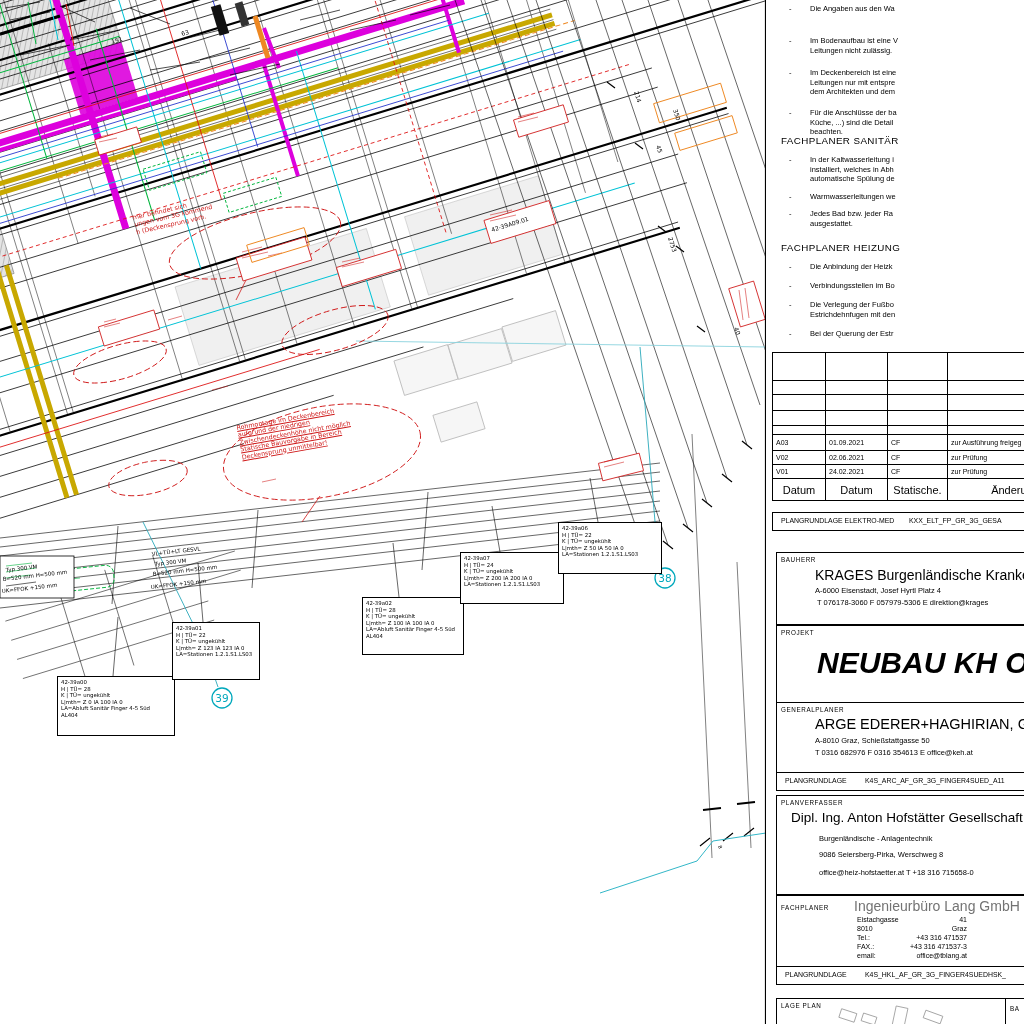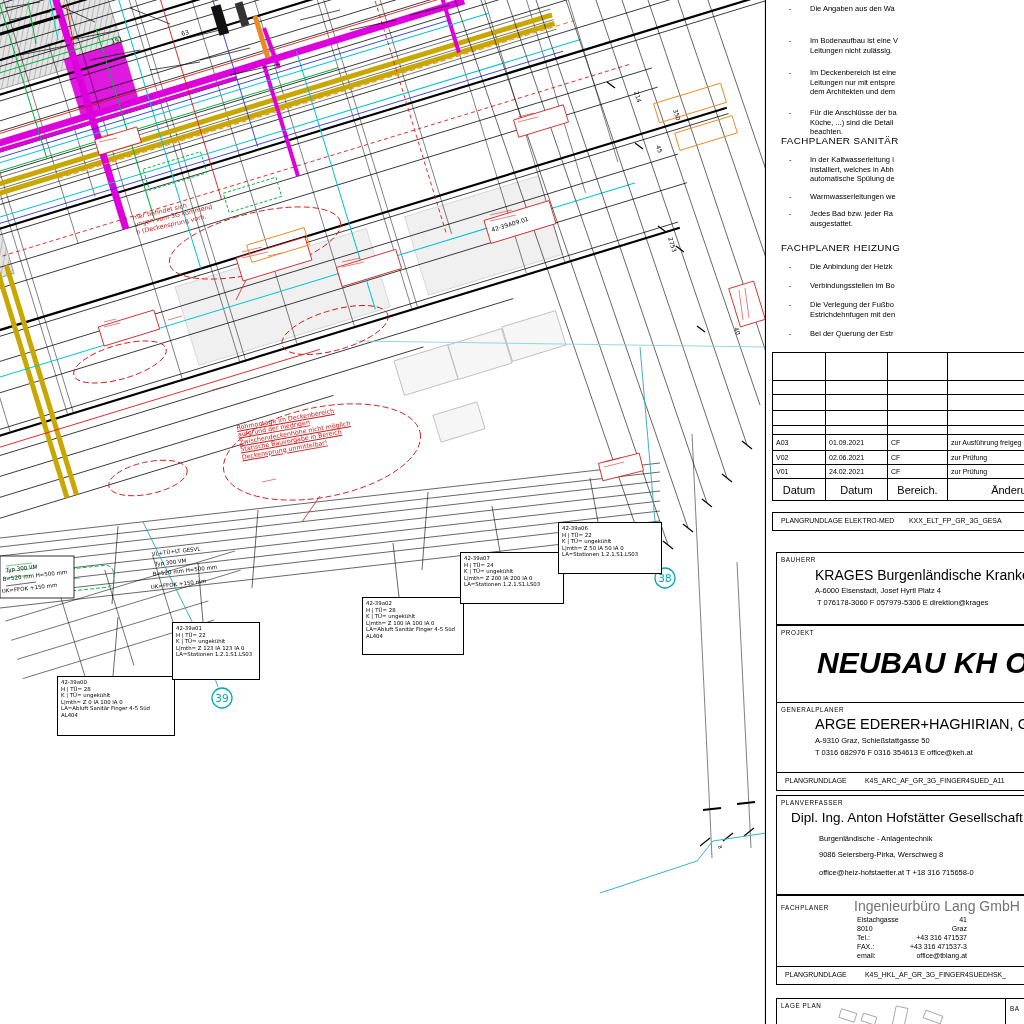--- a/index.html
+++ b/index.html
@@ -390,21 +390,21 @@
         </tr>
     <tr style="height:14px">
       <td>V01</td>
           <td>24.02.2021</td>
       <td>CF</td>
           <td>zur Prüfung</td>
         </tr>
     <tr class="hd" style="height:22px">
       <td>Datum</td>
           <td>Datum</td>
-      <td>Bereich.</td>
+      <td>Statische.</td>
           <td>Änderung</td>
         </tr>
   </tbody>
     </table>
 
   <div class="bar" style="top:512px;left:6px">
     <span style="left:8px">PLANGRUNDLAGE ELEKTRO-MED</span>
     <span style="left:136px">KXX_ELT_FP_GR_3G_GESA</span>
   </div>
 
@@ -416,21 +416,21 @@
   </div>
 
   <div class="tbox" style="top:625px;height:76px">
     <div class="slab">PROJEKT</div>
     <div class="cmpname" style="left:40px;top:20px;font-size:30px;font-weight:bold;font-style:italic">NEUBAU KH OBE</div>
   </div>
 
   <div class="tbox" style="top:702px;height:70px">
     <div class="slab">GENERALPLANER</div>
     <div class="cmpname" style="left:38px;top:13px;font-size:14.5px">ARGE EDERER+HAGHIRIAN, GENERA</div>
-    <div class="addr" style="left:38px;top:33px">A-9310 Graz, Schießstattgasse 50</div>
+    <div class="addr" style="left:38px;top:33px">A-8010 Graz, Schießstattgasse 50</div>
     <div class="addr pre" style="left:38px;top:45px">T 0316 682976      F 0316 354613      E office@keh.at</div>
   </div>
   <div class="bar" style="top:772px;left:10px">
     <span style="left:8px">PLANGRUNDLAGE</span>
     <span style="left:88px">K4S_ARC_AF_GR_3G_FINGER4SUED_A11</span>
   </div>
 
   <div class="tbox" style="top:795px;height:98px">
     <div class="slab">PLANVERFASSER</div>
     <div class="cmpname" style="left:14px;top:14px;font-size:13.5px">Dipl. Ing. Anton Hofstätter Gesellschaft m.b.</div>

